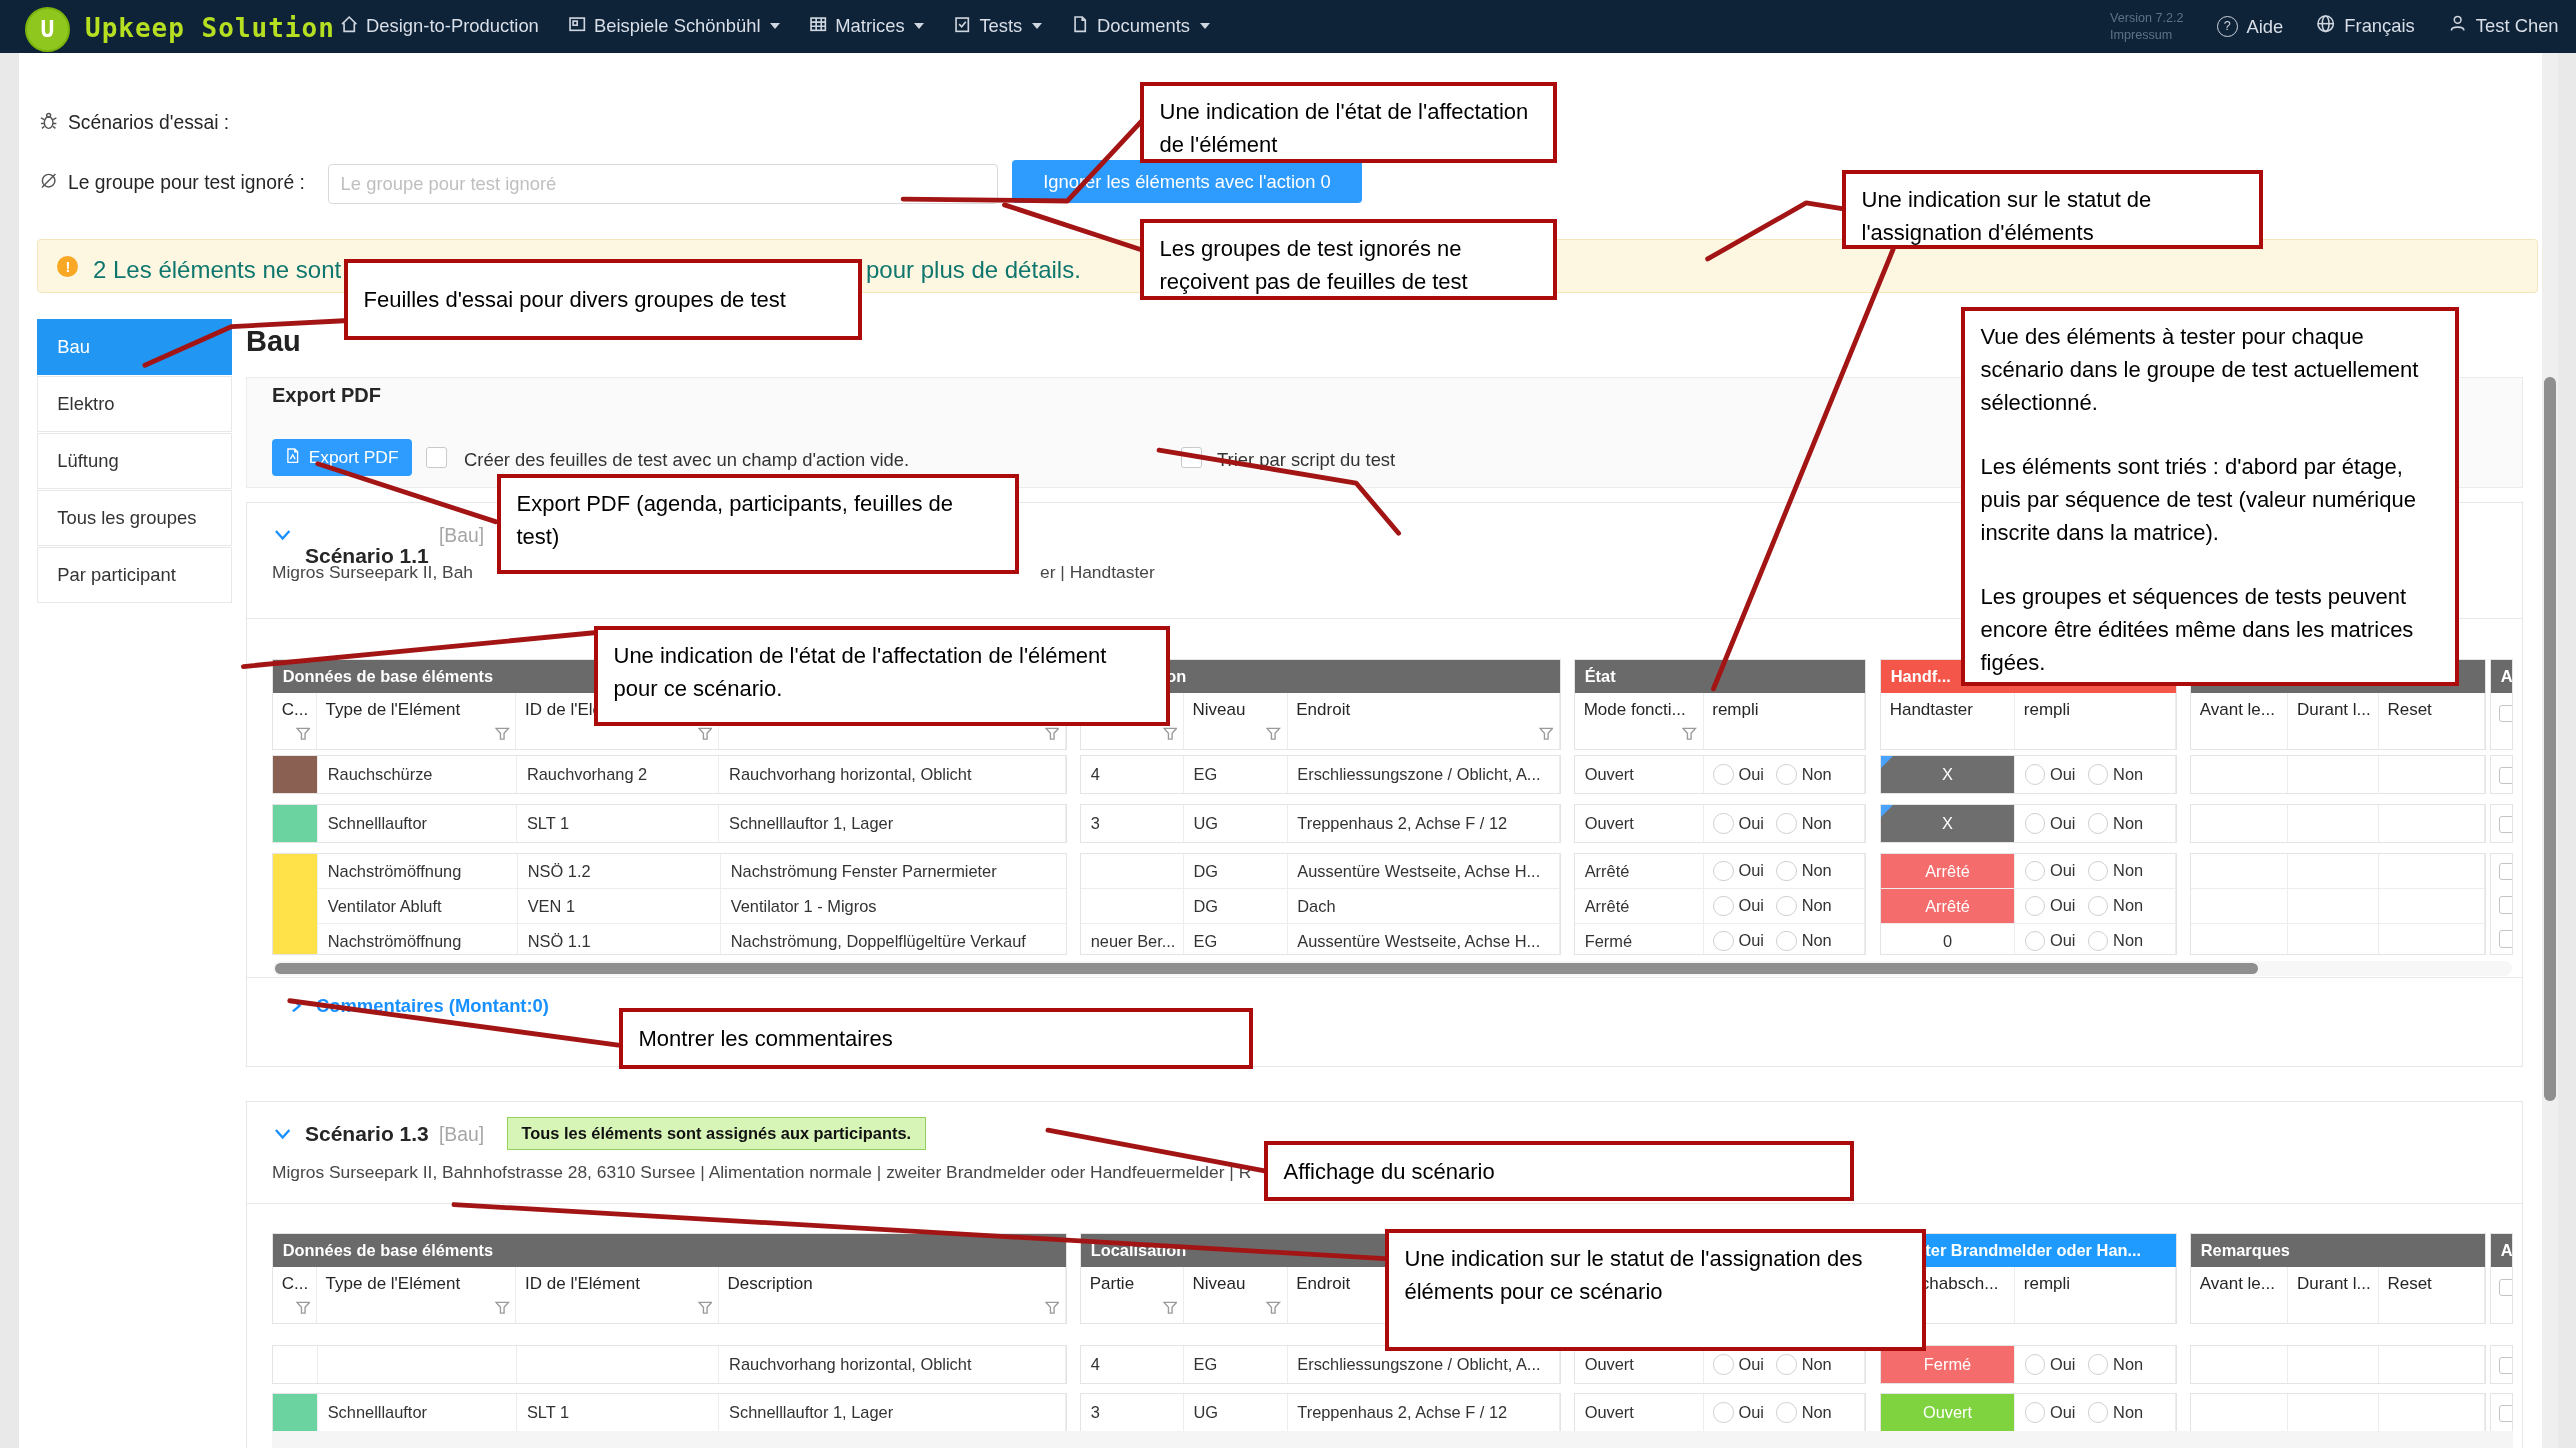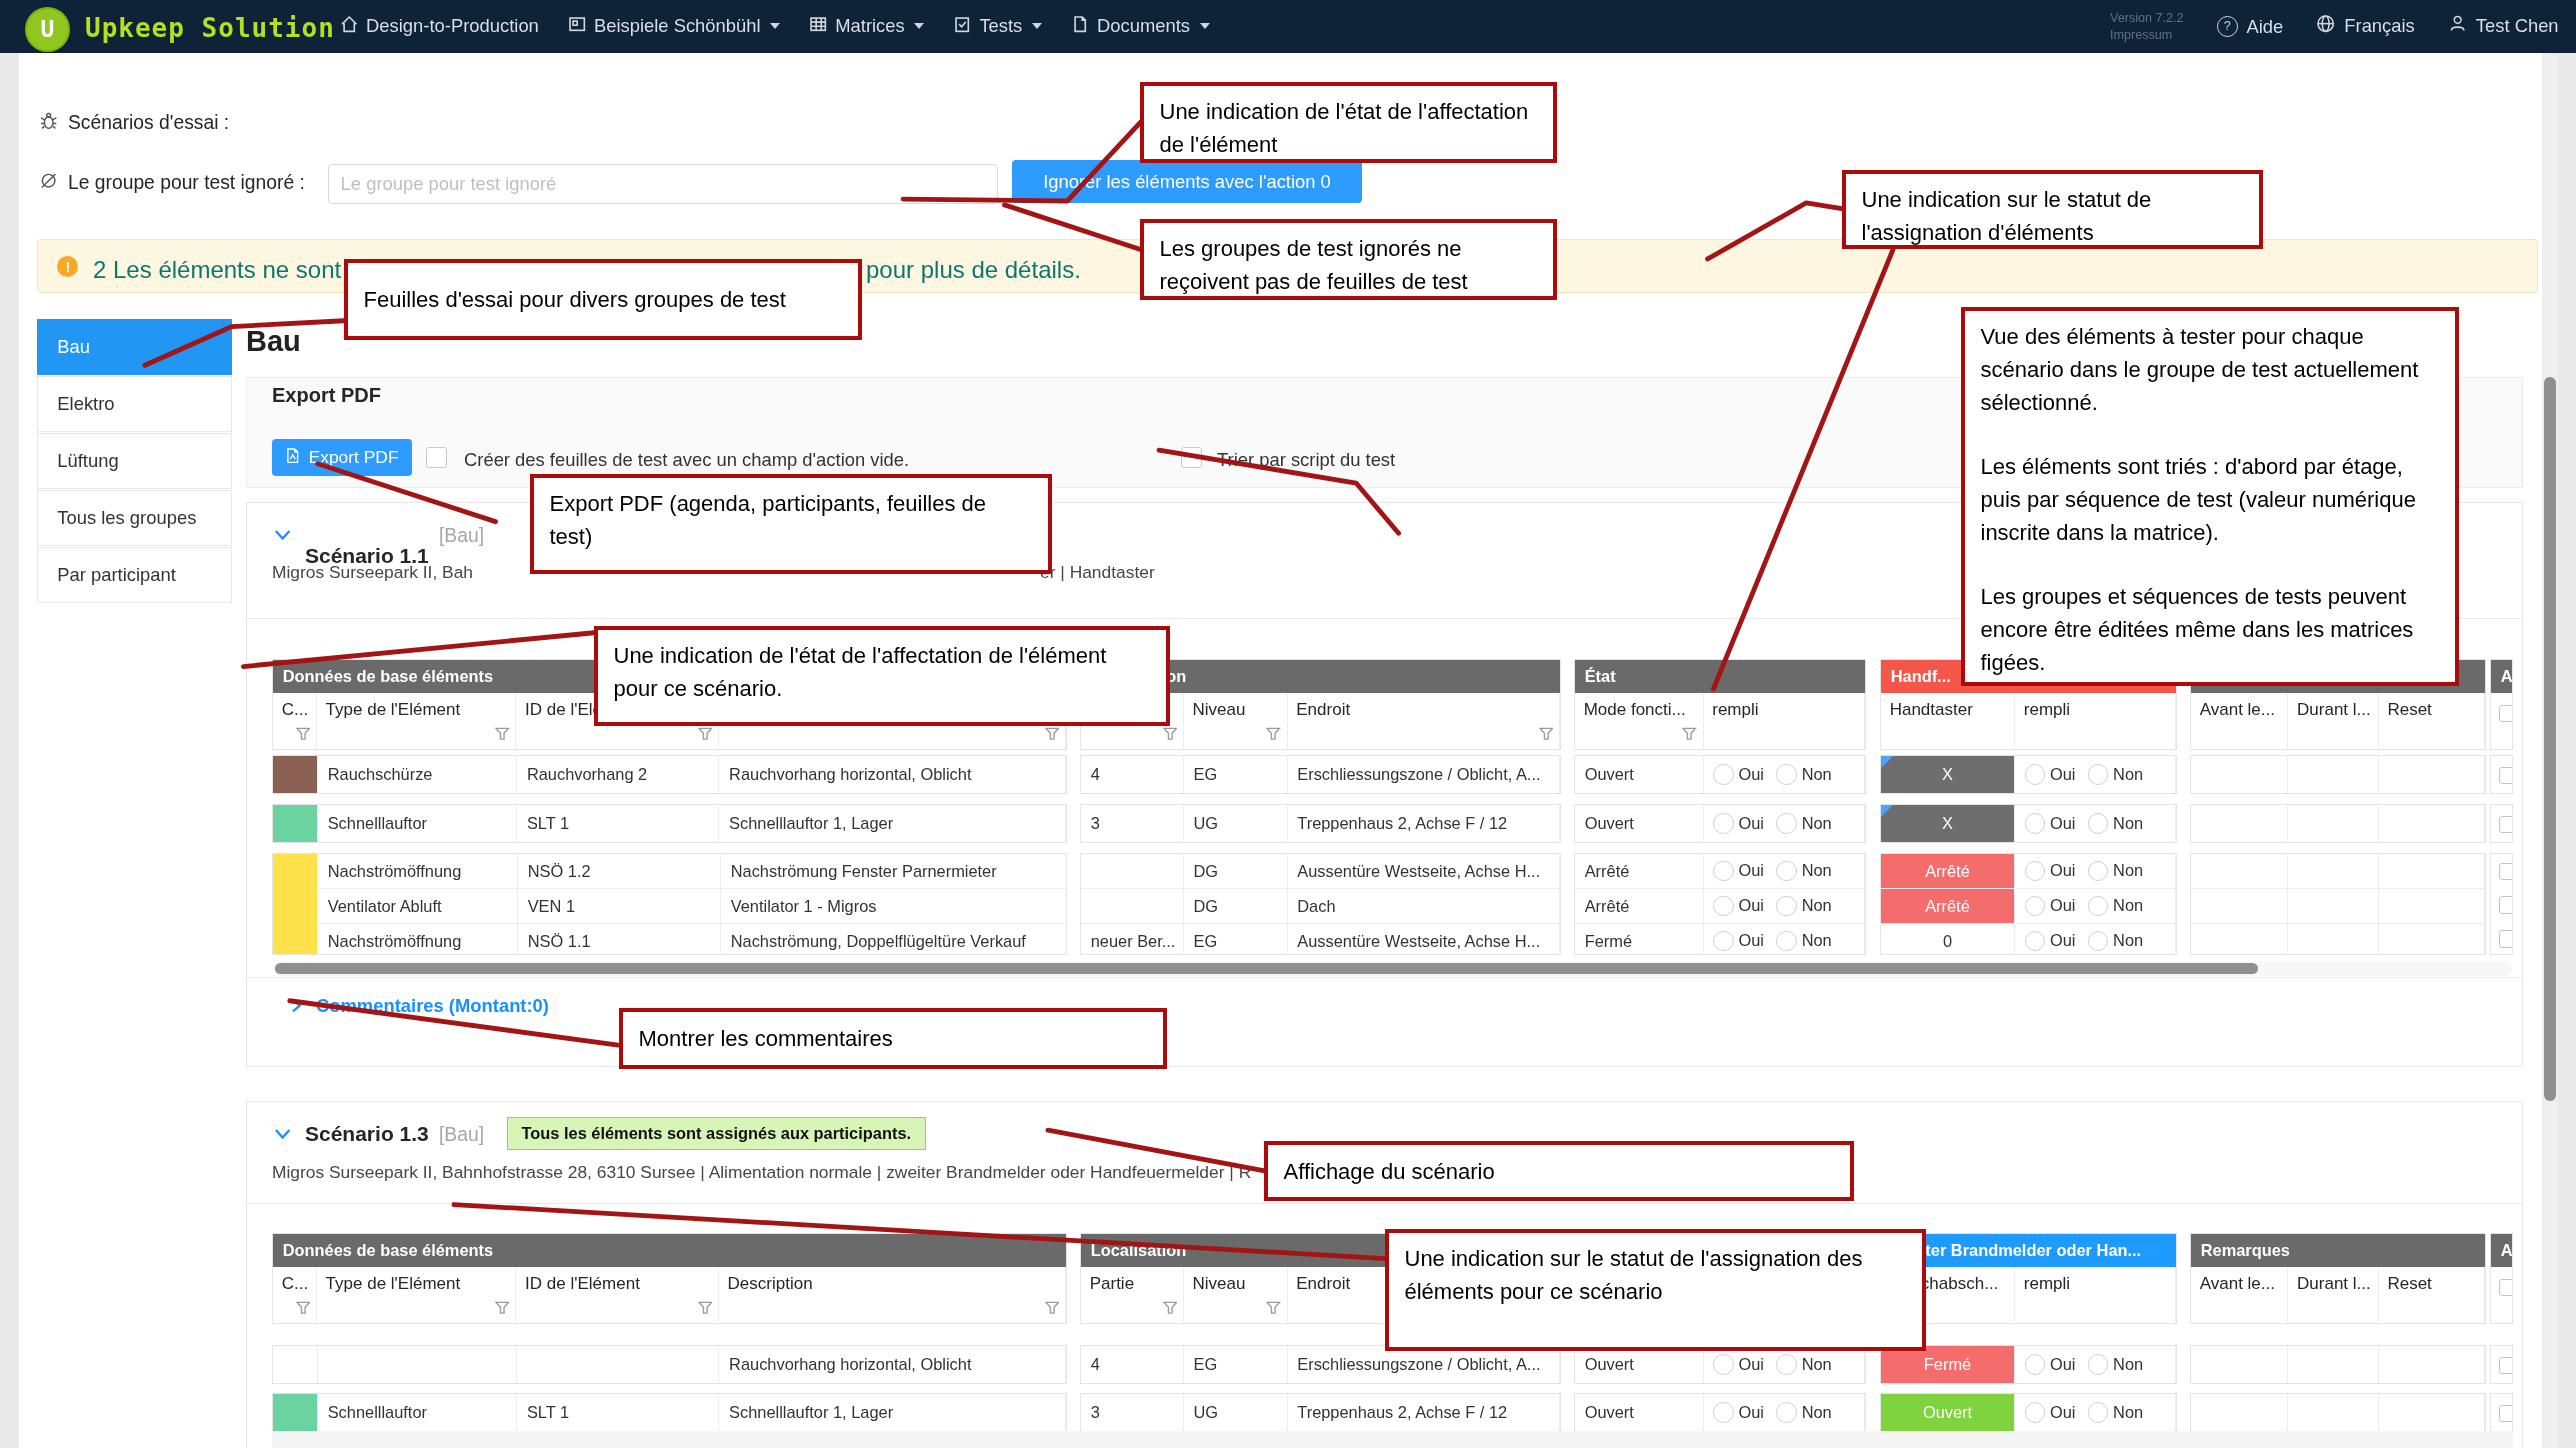--- a/index.html
+++ b/index.html
@@ -767,25 +767,25 @@
       <polyline points="300,1036 640,1082"></polyline>
       <polyline points="1085,1170 1308,1212"></polyline>
       <polyline points="470,1247 1434,1303"></polyline>
     </g>
   </svg>
 
   <div class="note" style="left:1140px;top:82px;width:417px;height:81px;">Une indication de l'état de l'affectation de l'élément</div>
   <div class="note" style="left:1842px;top:170px;width:421px;height:79px;">Une indication sur le statut de l'assignation d'éléments</div>
   <div class="note" style="left:1140px;top:219px;width:417px;height:81px;">Les groupes de test ignorés ne reçoivent pas de feuilles de test</div>
   <div class="note center" style="left:344px;top:259px;width:518px;height:81px;">Feuilles d'essai pour divers groupes de test</div>
-  <div class="note" style="left:497px;top:474px;width:522px;height:100px;margin-left:33px;">Export PDF (agenda, participants, feuilles de test)</div>
+  <div class="note" style="left:497px;top:474px;width:522px;height:100px;">Export PDF (agenda, participants, feuilles de test)</div>
   <div class="note" style="left:1961px;top:307px;width:498px;height:379px;">
     <p>Vue des éléments à tester pour chaque scénario dans le groupe de test actuellement sélectionné.</p>
     <p>Les éléments sont triés : d'abord par étage, puis par séquence de test (valeur numérique inscrite dans la matrice).</p>
     <p>Les groupes et séquences de tests peuvent encore être éditées même dans les matrices figées.</p>
   </div>
   <div class="note" style="left:594px;top:626px;width:576px;height:100px;">Une indication de l'état de l'affectation de l'élément pour ce scénario.</div>
-  <div class="note center" style="left:619px;top:1008px;width:548px;height:61px;">Montrer les commentaires</div>
+  <div class="note center" style="left:619px;top:1008px;width:634px;height:61px;">Montrer les commentaires</div>
   <div class="note center" style="left:1264px;top:1141px;width:590px;height:60px;">Affichage du scénario</div>
   <div class="note" style="left:1385px;top:1229px;width:541px;height:122px;">Une indication sur le statut de l'assignation des éléments pour ce scénario</div>
 
 </div>
 
 
 </body></html>

